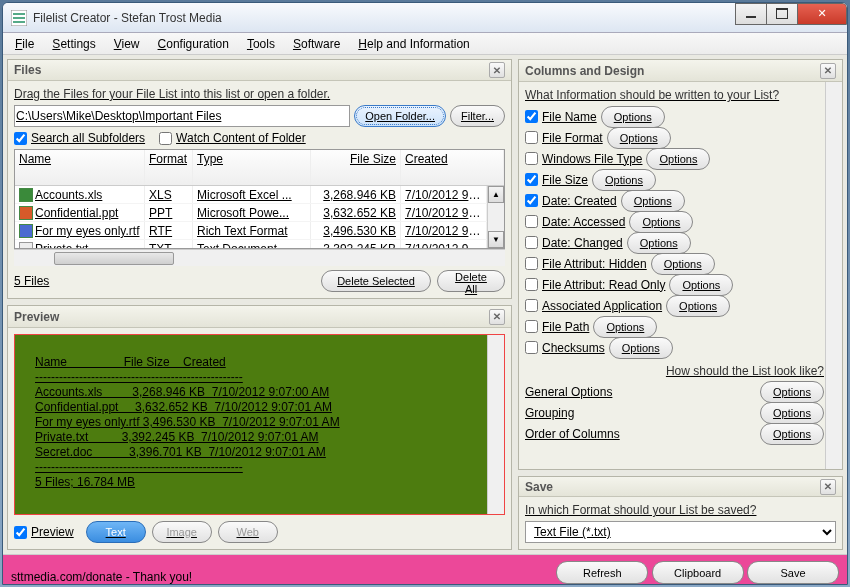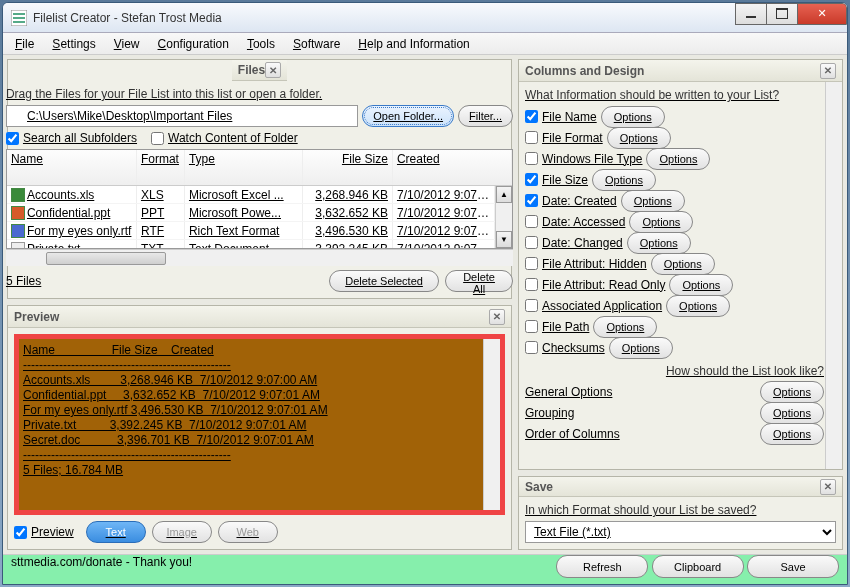--- a/index.html
+++ b/index.html
@@ -19,21 +19,21 @@
 .menubar span::first-letter { text-decoration: underline; }
 .content { flex:1; display:flex; padding:4px; gap:6px; background:#e9e9e2; }
 .left-col { width:505px; display:flex; flex-direction:column; gap:6px; }
 .right-col { flex:1; display:flex; flex-direction:column; gap:6px; }
 .panel { border:1px solid #b5b5a8; background:#f0f0e8; display:flex; flex-direction:column; }
 .panel-head { height:22px; background:linear-gradient(#f4f4ec,#e4e4d8); border-bottom:1px solid #c5c5b8; display:flex; align-items:center; padding:0 6px; font-weight:bold; color:#555; }
 .panel-head .close-x { margin-left:auto; width:16px;height:16px;border:1px solid #aaa;background:linear-gradient(#fafafa,#e0e0e0);border-radius:2px;display:flex;align-items:center;justify-content:center;font-size:10px;color:#666;}
 .panel-body { padding:6px; flex:1; display:flex; flex-direction:column;text-decoration:underline; }
 .hint { color:#333; margin-bottom:4px; }
 .pathrow { display:flex; gap:4px; margin-bottom:4px; }
-.textin { flex:1; height:22px; border:1px solid #999; background:#fff; padding:0 20px; }
+.textin { flex:1; height:22px; border:1px solid #999; background:#fff; padding:0 1px; }
 .btn { height:22px; border:1px solid #888; background:linear-gradient(#fafafa,#e2e2e2); border-radius:11px; padding:0 10px; font-size:11px; }
 .btn.focus { border:1px solid #3a7ac8; outline:1px dotted #3a7ac8; outline-offset:-3px; background:linear-gradient(#eaf3fe,#cde3fa); }
 .btn.primary-blue { background:linear-gradient(#6fb6f6,#3a8de0); color:#fff; border-color:#2a6db8; }
 .checkrow { display:flex; gap:14px; margin-bottom:4px; align-items:center; }
 .chk { display:flex; align-items:center; gap:4px; }
 .chk input { width:13px; height:13px; }
 .filetable { border:1px solid #999; background:#fff; height:100px; display:flex; flex-direction:column; }
 .ft-head { display:flex; background:linear-gradient(#fdfdfd,#efefef); border-bottom:1px solid #ccc; height:36px; }
 .ft-head span, .ft-row span { padding:2px 4px; overflow:hidden; white-space:nowrap; text-overflow:ellipsis; border-right:1px solid #eee; }
 .ft-body { flex:1; overflow:hidden; position:relative; }
@@ -41,29 +41,29 @@
 .ft-row { display:flex; height:18px; border-bottom:1px solid #f4f4f4; }
 .c-name{width:130px;} .c-fmt{width:48px;} .c-type{width:118px;} .c-size{width:90px;text-align:right;} .c-date{flex:1;}
 .fticon{display:inline-block;width:14px;height:14px;margin-right:2px;vertical-align:-3px;background:#6a6;border:1px solid #484;}
 .ict-xls{background:#3a8a3a;} .ict-ppt{background:#d65a2a;} .ict-rtf{background:#4a6ad0;} .ict-txt{background:#eee;border-color:#999;}
 .hscroll { height:17px; background:#f0f0f0;border-top:1px solid #ccc;display:flex;align-items:center; }
 .hscroll .thumb{width:120px;height:13px;background:linear-gradient(#e8e8e8,#cfcfcf);border:1px solid #999;margin-left:40px;border-radius:2px;}
 .vscroll { position:absolute;right:0;top:0;bottom:0;width:17px;background:#f0f0f0;border-left:1px solid #ccc; }
 .vscroll .arrow{height:17px;border:1px solid #999;background:linear-gradient(#f4f4f4,#ddd);display:flex;align-items:center;justify-content:center;font-size:8px;}
 .belowtable{display:flex;align-items:center;margin-top:4px;gap:6px;}
 .belowtable .spacer{flex:1;}
-.preview-box{border:5px solid #ef4444;background:#a16207;flex:1;font-family:"Courier New",monospace;font-size:12px;padding:4px;white-space:pre;overflow:hidden;position:relative;}
+.preview-box{border:1px solid #ef4444;background:#4d7c0f;flex:1;font-family:"Courier New",monospace;font-size:12px;padding:20px;white-space:pre;overflow:hidden;position:relative;}
 .preview-box .vscroll2{position:absolute;right:0;top:0;bottom:0;width:17px;background:#f0f0f0;border-left:1px solid #ccc;}
 .preview-bottom{display:flex;align-items:center;margin-top:6px;gap:6px;}
 .columns-scroll { height:378px; overflow:hidden; position:relative; padding-right:18px; }
 .colrow { display:flex; align-items:center; height:21px; gap:4px; }
 .colrow .lbl{flex:1;}
 .columns-scroll .vscroll3{position:absolute;right:0;top:0;bottom:0;width:17px;background:#f0f0f0;border-left:1px solid #ccc;}
 .save-body select { width:100%; height:22px; border:1px solid #999; background:#fff; padding:0 4px; }
-.footer { height:30px; background:#86efac; border-top:1px solid #ccc; display:flex; align-items:flex-start; padding:0 8px; }
+.footer { height:30px; background:#ec4899; border-top:1px solid #ccc; display:flex; align-items:flex-end; padding:0 8px; }
 .footer .spacer{flex:1;}
 .footer .btn { width:92px; height:23px; }
 .section-label { margin:6px 0 3px 0; color:#333;text-align:right; }
 </style>
 </head>
 <body>
 
 <div class="window">
   <div class="titlebar">
     <svg class="titlebar-icon" viewBox="0 0 16 16">
@@ -85,21 +85,21 @@
     <span>View</span>
     <span>Configuration</span>
     <span>Tools</span>
     <span>Software</span>
     <span>Help and Information</span>
   </div>
 
   <div class="content">
     <div class="left-col">
 
-      <div class="panel" style="height:240px;align-items:center;">
+      <div class="panel" style="height:240px;">
         <div class="panel-head">
             <span>Files</span>
             <div class="close-x">✕</div>
           </div>
         <div class="panel-body">
           <div class="hint">Drag the Files for your File List into this list or open a folder.</div>
           <div class="pathrow">
             <input class="textin" value="C:\Users\Mike\Desktop\Important Files" style="">
             <button class="btn focus">Open Folder...</button>
             <button class="btn">Filter...</button>

